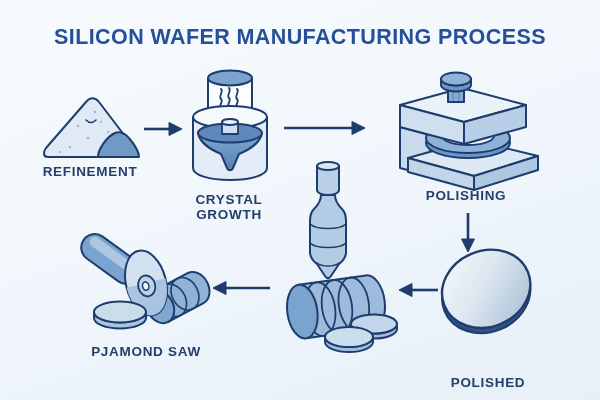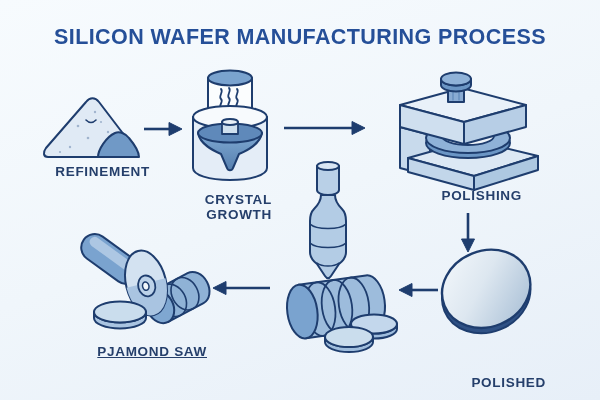--- a/index.html
+++ b/index.html
@@ -6,29 +6,29 @@
   .canvas{
     position:relative;width:600px;height:400px;overflow:hidden;
     background:linear-gradient(160deg,#f7fbfe 0%,#f0f6fb 50%,#e7eff8 100%);
     font-family:"Liberation Sans",sans-serif;
   }
   .title{
     position:absolute;left:0;top:25px;width:600px;text-align:center;
     font-size:21.5px;font-weight:700;letter-spacing:.4px;color:#254f98;
   }
   .step-label{
-    position:absolute;text-align:right;font-size:13.5px;font-weight:700;
+    position:absolute;text-align:center;font-size:13.5px;font-weight:700;
     letter-spacing:.7px;color:#253f6b;line-height:15px;
   }
   .lbl-refinement{left:30px;top:164px;width:120px;}
   .lbl-crystal{left:186px;top:192px;width:86px;}
   .lbl-polishing{left:410px;top:188px;width:112px;}
   .lbl-polished{left:430px;top:343px;width:116px;margin-top:32px;}
   .lbl-slicing{left:303px;top:352px;width:80px;}
-  .lbl-saw{left:85px;top:344px;width:122px;text-decoration:underline;}
+  .lbl-saw{left:85px;top:344px;width:122px;}
   svg{position:absolute;left:0;top:0;}
   svg *{vector-effect:non-scaling-stroke;}
 </style>
 </head>
 <body>
 
 <div class="canvas">
 
   <div class="title">SILICON WAFER MANUFACTURING PROCESS</div>
 

